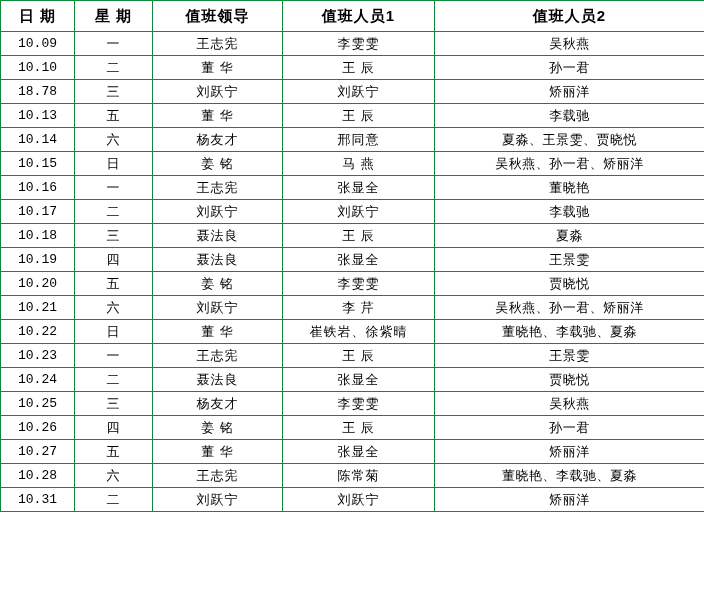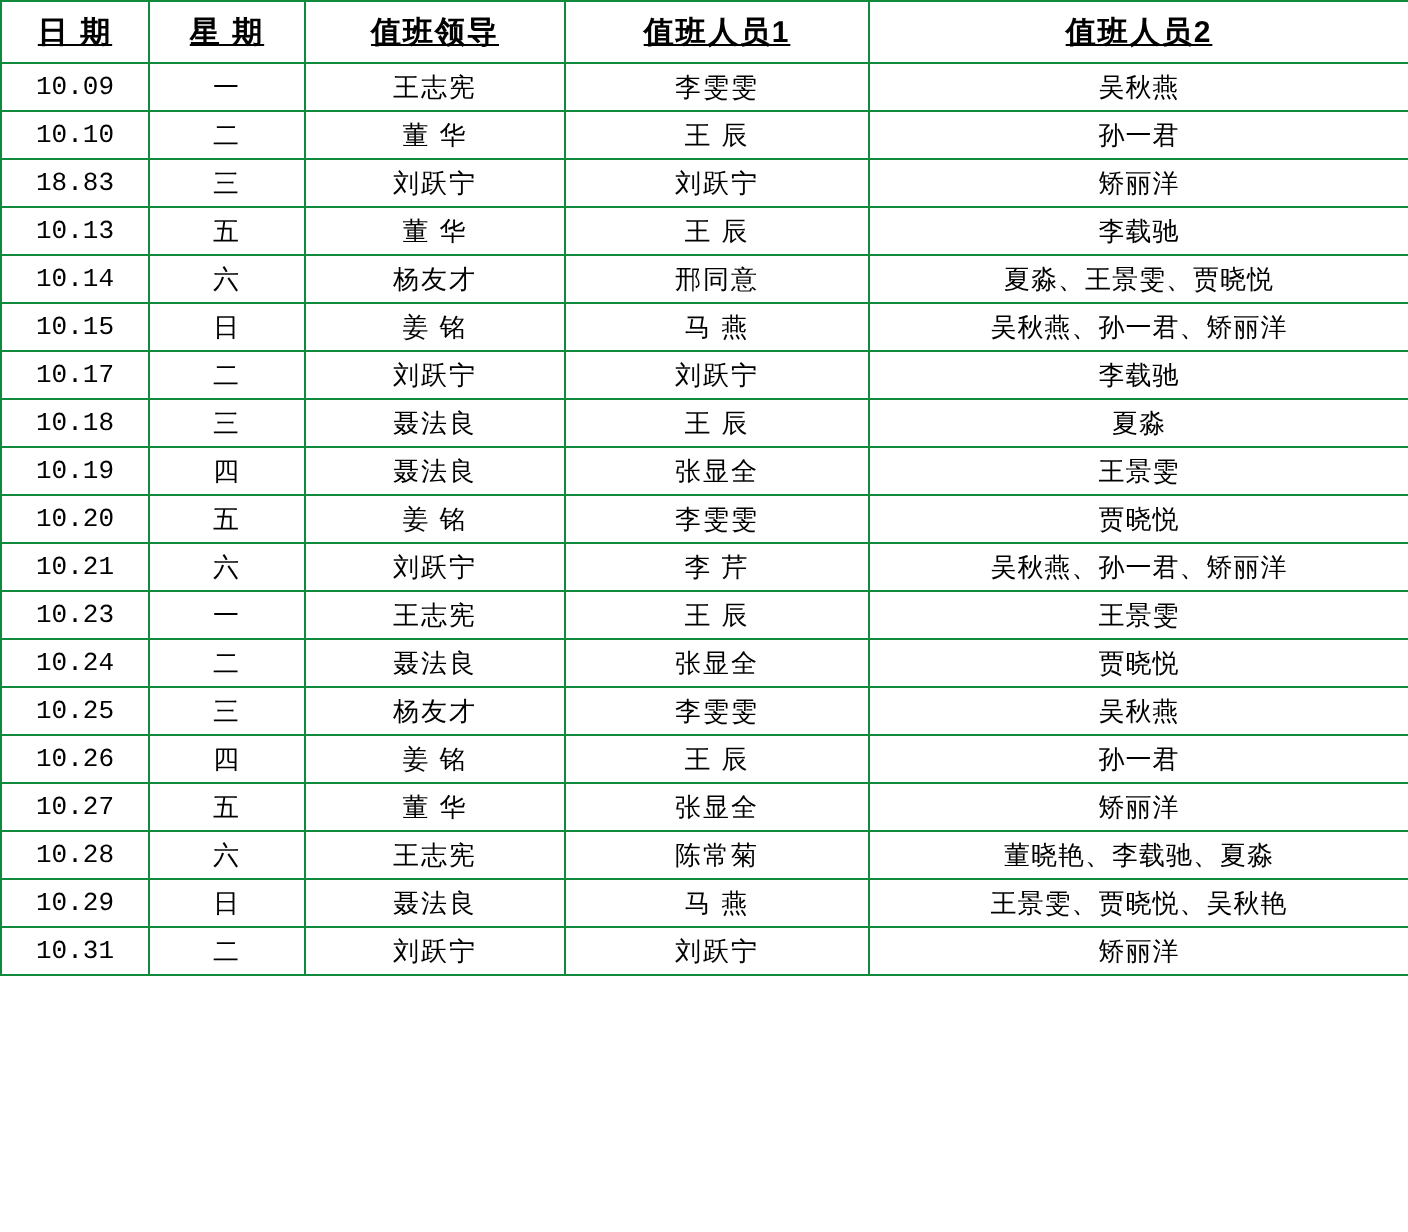--- a/index.html
+++ b/index.html
@@ -32,21 +32,20 @@
     color: #000000;
     padding: 0;
     white-space: nowrap;
     overflow: hidden;
   }
   #duty-table thead th {
     height: 30px;
     font-size: 15px;
     font-weight: bold;
     letter-spacing: 1px;
-    text-decoration: underline;
   }
   #duty-table tbody td {
     height: 23px;
     font-size: 13px;
     font-weight: normal;
   }
   #duty-table tbody td.date-cell {
     letter-spacing: 0px;
     font-family: Liberation Mono, monospace;
   }
@@ -90,21 +89,21 @@
         <td class="p2-cell">吴秋燕</td>
       </tr>
       <tr>
         <td class="date-cell">10.10</td>
         <td class="week-cell">二</td>
         <td class="lead-cell">董 华</td>
         <td class="p1-cell">王 辰</td>
         <td class="p2-cell">孙一君</td>
       </tr>
       <tr>
-        <td class="date-cell">18.83</td>
+        <td class="date-cell">18.78</td>
         <td class="week-cell">三</td>
         <td class="lead-cell">刘跃宁</td>
         <td class="p1-cell">刘跃宁</td>
         <td class="p2-cell">矫丽洋</td>
       </tr>
       <tr>
         <td class="date-cell">10.13</td>
         <td class="week-cell">五</td>
         <td class="lead-cell">董 华</td>
         <td class="p1-cell">王 辰</td>
@@ -118,20 +117,27 @@
         <td class="p2-cell">夏淼、王景雯、贾晓悦</td>
       </tr>
       <tr>
         <td class="date-cell">10.15</td>
         <td class="week-cell">日</td>
         <td class="lead-cell">姜 铭</td>
         <td class="p1-cell">马 燕</td>
         <td class="p2-cell">吴秋燕、孙一君、矫丽洋</td>
       </tr>
       <tr>
+        <td class="date-cell">10.16</td>
+        <td class="week-cell">一</td>
+        <td class="lead-cell">王志宪</td>
+        <td class="p1-cell">张显全</td>
+        <td class="p2-cell">董晓艳</td>
+      </tr>
+      <tr>
         <td class="date-cell">10.17</td>
         <td class="week-cell">二</td>
         <td class="lead-cell">刘跃宁</td>
         <td class="p1-cell">刘跃宁</td>
         <td class="p2-cell">李载驰</td>
       </tr>
       <tr>
         <td class="date-cell">10.18</td>
         <td class="week-cell">三</td>
         <td class="lead-cell">聂法良</td>
@@ -153,20 +159,27 @@
         <td class="p2-cell">贾晓悦</td>
       </tr>
       <tr>
         <td class="date-cell">10.21</td>
         <td class="week-cell">六</td>
         <td class="lead-cell">刘跃宁</td>
         <td class="p1-cell">李 芹</td>
         <td class="p2-cell">吴秋燕、孙一君、矫丽洋</td>
       </tr>
       <tr>
+        <td class="date-cell">10.22</td>
+        <td class="week-cell">日</td>
+        <td class="lead-cell">董 华</td>
+        <td class="p1-cell">崔铁岩、徐紫晴</td>
+        <td class="p2-cell">董晓艳、李载驰、夏淼</td>
+      </tr>
+      <tr>
         <td class="date-cell">10.23</td>
         <td class="week-cell">一</td>
         <td class="lead-cell">王志宪</td>
         <td class="p1-cell">王 辰</td>
         <td class="p2-cell">王景雯</td>
       </tr>
       <tr>
         <td class="date-cell">10.24</td>
         <td class="week-cell">二</td>
         <td class="lead-cell">聂法良</td>
@@ -195,27 +208,20 @@
         <td class="p2-cell">矫丽洋</td>
       </tr>
       <tr>
         <td class="date-cell">10.28</td>
         <td class="week-cell">六</td>
         <td class="lead-cell">王志宪</td>
         <td class="p1-cell">陈常菊</td>
         <td class="p2-cell">董晓艳、李载驰、夏淼</td>
       </tr>
       <tr>
-        <td class="date-cell">10.29</td>
-        <td class="week-cell">日</td>
-        <td class="lead-cell">聂法良</td>
-        <td class="p1-cell">马 燕</td>
-        <td class="p2-cell">王景雯、贾晓悦、吴秋艳</td>
-      </tr>
-      <tr>
         <td class="date-cell">10.31</td>
         <td class="week-cell">二</td>
         <td class="lead-cell">刘跃宁</td>
         <td class="p1-cell">刘跃宁</td>
         <td class="p2-cell">矫丽洋</td>
       </tr>
     </tbody>
 </table>
 
 </body></html>

